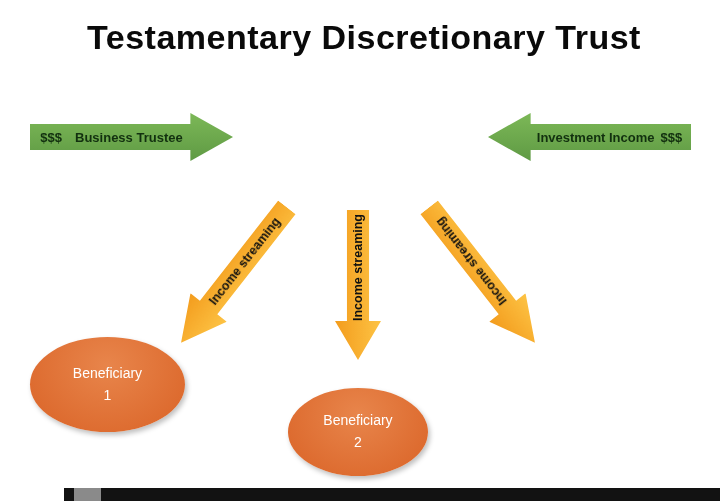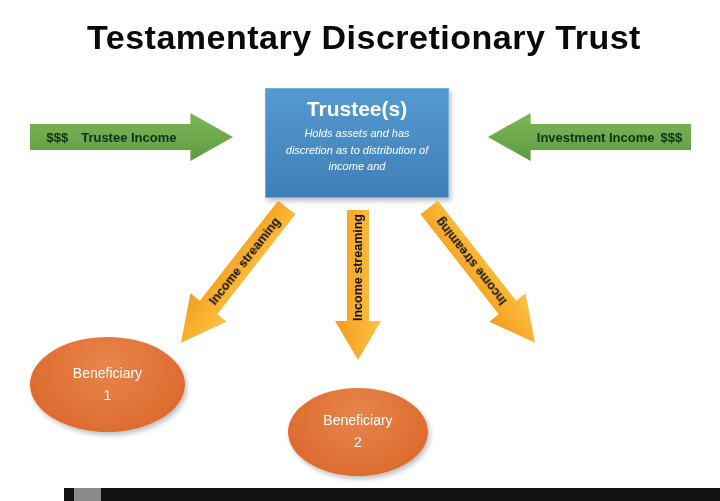--- a/index.html
+++ b/index.html
@@ -147,27 +147,23 @@
 </style>
 </head>
 <body>
 
 <div class="canvas">
 
   <h1 class="title">Testamentary Discretionary Trust</h1>
 
   <div class="green-arrow left">
     <span>$$$</span>
-    <span>Trustee Income</span>
+    <span>Business Trustee</span>
   </div>
 
-  <div class="trustee">
-    <div class="trustee-title">Trustee(s)</div>
-    <div class="trustee-desc">Holds assets and has discretion as to distribution of income and</div>
-  </div>
 
   <div class="green-arrow right">
     <span>Investment Income</span>
     <span>$$$</span>
   </div>
 
   <div class="stream-arrow a1">
     <span>Income streaming</span>
   </div>
   <div class="stream-arrow a2">

